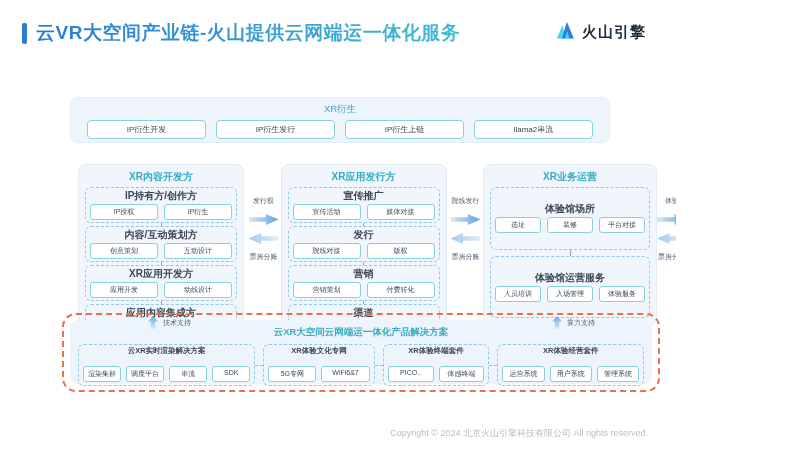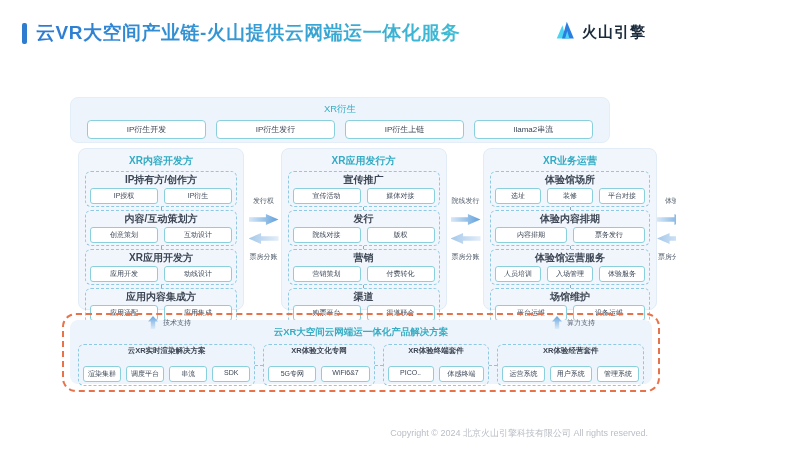--- a/index.html
+++ b/index.html
@@ -19,21 +19,21 @@
   
   .deriv { position:absolute; left:70px; top:97px; width:540px; height:46px;
     background:#eef4fb; border:1px solid #e4eef8; border-radius:8px; padding:5px 16px 0; }
   .deriv-title { color:#36adc4; font-size:9.5px; font-weight:normal; text-align:center; margin-bottom:4px; }
   .deriv-items { display:flex; gap:10px; }
   .pill { background:#fff; border:1px solid #8ad0dc; border-radius:4px;
     font-size:8px; color:#3c4656; text-align:center; padding:3px 8px; flex:1;
     white-space:nowrap; overflow:hidden; }
 
   
-  .columns-row { position:absolute; left:78px; top:148px; width:579px; height:162px;
+  .columns-row { position:absolute; left:78px; top:164px; width:579px; height:162px;
     display:flex; justify-content:space-between; }
   .column { background:#f1f6fc; border:1px solid #e2ecf7; border-radius:8px;
     padding:5px 6px 4px; display:flex; flex-direction:column; }
   .column.c1,.column.c2 { width:166px; } .column.c3 { width:174px; }
   .col-title { color:#33abc4; font-size:10px; font-weight:bold; text-align:center; margin-bottom:3px; }
   .section { flex:1; border:1px dashed #8fc8e2; border-radius:6px; padding:1px 4px 2px;
     display:flex; flex-direction:column; justify-content:center; }
   .sec-title { font-size:10px; color:#3d4654; font-weight:600; text-align:center; margin-bottom:1px; }
   .sec-row { display:flex; gap:6px; justify-content:center; }
   .sec-row .pill { font-size:7px; padding:2px 1px; border-radius:3px; }
@@ -181,44 +181,30 @@
         <div class="col-title">XR业务运营</div>
         <div class="section">
           <div class="sec-title">体验馆场所</div>
           <div class="sec-row">
             <div class="pill">选址</div>
             <div class="pill">装修</div>
             <div class="pill">平台对接</div>
           </div>
         </div>
         <div class="connector"></div>
-        <div class="section">
-          <div class="sec-title">体验内容排期</div>
-          <div class="sec-row">
-            <div class="pill">内容排期</div>
-            <div class="pill">票务发行</div>
-          </div>
-        </div>
         <div class="connector"></div>
         <div class="section">
           <div class="sec-title">体验馆运营服务</div>
           <div class="sec-row">
             <div class="pill">人员培训</div>
             <div class="pill">入场管理</div>
             <div class="pill">体验服务</div>
           </div>
         </div>
         <div class="connector"></div>
-        <div class="section">
-          <div class="sec-title">场馆维护</div>
-          <div class="sec-row">
-            <div class="pill">平台运维</div>
-            <div class="pill">设备运维</div>
-          </div>
-        </div>
       </div>
     </div>
 
   <div class="flow f1">
     <div class="flow-label">发行权</div>
     <div class="arr arr-right"></div>
     <div class="arr arr-left"></div>
     <div class="flow-label">票房分账</div>
   </div>
   <div class="flow f2">

